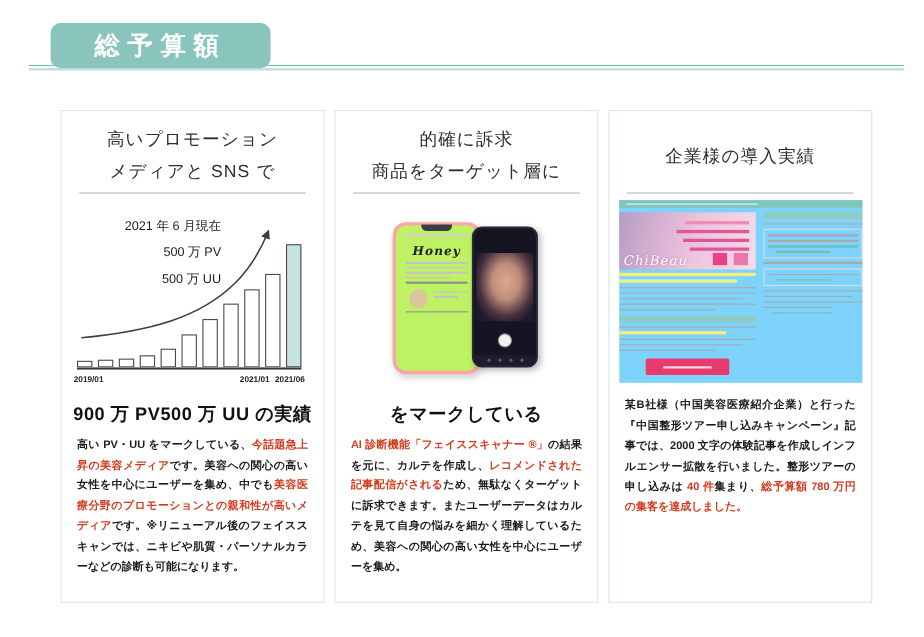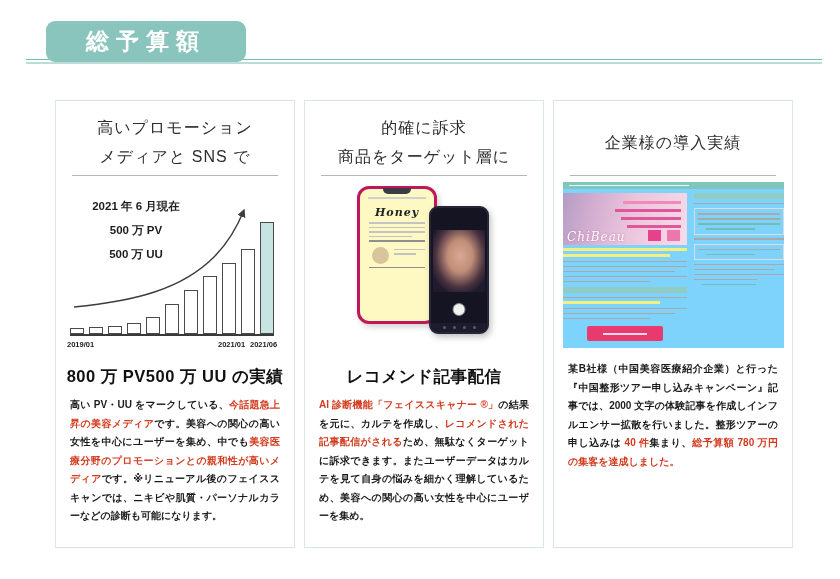--- a/index.html
+++ b/index.html
@@ -24,28 +24,28 @@
   .title-rule{width:206px;margin:3px auto 0;border-top:1px solid #b5b5b5;height:0;}
   .figure{position:relative;height:172px;margin-top:4px;}
   .card-heading{text-align:center;font-size:16.5px;font-weight:bold;color:#111;margin-top:14px;letter-spacing:0.5px;}
   .card-body{margin:8px 14px 0;font-size:10px;font-weight:bold;line-height:1.85;text-align:justify;color:#1b1b1b;}
   .red{color:#d23b1e;}
   
   .chart{position:absolute;left:13px;right:9px;top:4px;bottom:16px;}
   .bars{position:absolute;left:1px;bottom:0;width:204px;height:134px;display:flex;align-items:flex-end;gap:5px;
     border-bottom:2px solid #3a3a3a;box-sizing:content-box;}
   .bar{width:14px;box-sizing:border-box;border:1.5px solid #4a4a4a;background:#fff;flex:0 0 auto;}
-  .chart-annotation{position:absolute;left:2px;top:10px;width:130px;text-align:center;font-weight:bold;
+  .chart-annotation{position:absolute;left:2px;top:10px;width:130px;text-align:right;font-weight:normal;
     font-size:11.5px;color:#1d1d1d;line-height:2.1;}
   .curve{position:absolute;left:1px;bottom:1px;width:204px;height:134px;pointer-events:none;}
   .x-label{position:absolute;bottom:-13px;font-size:7.5px;font-weight:bold;color:#222;letter-spacing:0;}
   .xl-1{left:-2px;} .xl-2{left:149px;} .xl-3{left:181px;}
   
-  .phone-left{position:absolute;left:52px;top:6px;width:74px;height:132px;background:#fef9c3;
-    border:3px solid #be185d;border-radius:12px;box-shadow:2px 3px 6px rgba(0,0,0,0.18);z-index:1;}
+  .phone-left{position:absolute;left:52px;top:22px;width:74px;height:132px;background:#bef264;
+    border:3px solid #fca5a5;border-radius:12px;box-shadow:2px 3px 6px rgba(0,0,0,0.18);z-index:1;}
   .notch{position:absolute;top:-1px;left:50%;transform:translateX(-50%);width:28px;height:6px;background:#3c3c44;border-radius:0 0 5px 5px;}
   .s-head{height:2px;background:#cfcfcf;margin:8px 8px 0;}
   .honey{font-family:"DejaVu Serif",serif;font-style:italic;font-weight:bold;font-size:11px;color:#222;
     text-align:center;margin-top:7px;letter-spacing:1px;}
   .ln{display:block;height:1.5px;background:#c3c3c3;margin:3px 9px 0;}
   .ln.short{margin-right:22px;}
   .ln.dark{background:#8f8f8f;}
   .circle-swatch{width:17px;height:17px;border-radius:50%;background:#d9c49c;margin:5px 0 0 12px;float:left;}
   .mini-col{margin-left:34px;padding-top:7px;}
   .phone-right{position:absolute;left:124px;top:26px;width:56px;height:124px;background:#141422;
@@ -134,21 +134,21 @@
             </marker>
           </defs>
           <path d="M 4 106 C 66 100, 112 88, 144 56 C 158 42, 168 24, 174 9" fill="none" stroke="#3c3c3c" stroke-width="1.4" marker-end="url(#arr)"></path>
         </svg>
         <span class="x-label xl-1">2019/01</span>
         <span class="x-label xl-2">2021/01</span>
         <span class="x-label xl-3">2021/06</span>
       </div>
     </div>
 
-    <div class="card-heading">800 万 PV500 万 UU の実績</div>
+    <div class="card-heading">900 万 PV500 万 UU の実績</div>
     <div class="card-body">
       <span>高い PV・UU をマークしている、</span><span class="red">今話題急上昇の美容メディア</span><span>です。美容への関心の高い女性を中心にユーザーを集め、中でも</span><span class="red">美容医療分野のプロモーションとの親和性が高いメディア</span><span>です。※リニューアル後のフェイススキャンでは、ニキビや肌質・パーソナルカラーなどの診断も可能になります。</span>
     </div>
   </div>
 
   <div class="card">
     <div class="card-title">
       <span>的確に訴求</span>
       <span>商品をターゲット層に</span>
     </div>
@@ -178,21 +178,21 @@
         <div class="shutter"></div>
         <div class="cam-bar">
           <i class="cam-dot"></i>
           <i class="cam-dot"></i>
           <i class="cam-dot"></i>
           <i class="cam-dot"></i>
         </div>
       </div>
     </div>
 
-    <div class="card-heading">レコメンド記事配信</div>
+    <div class="card-heading">をマークしている</div>
     <div class="card-body">
       <span class="red">AI 診断機能「フェイススキャナー ®」</span><span>の結果を元に、カルテを作成し、</span><span class="red">レコメンドされた記事配信がされる</span><span>ため、無駄なくターゲットに訴求できます。またユーザーデータはカルテを見て自身の悩みを細かく理解しているため、美容への関心の高い女性を中心にユーザーを集め。</span>
     </div>
   </div>
 
   <div class="card">
     <div class="card-title">
       <span>企業様の導入実績</span>
     </div>
     <div class="title-rule"></div>

